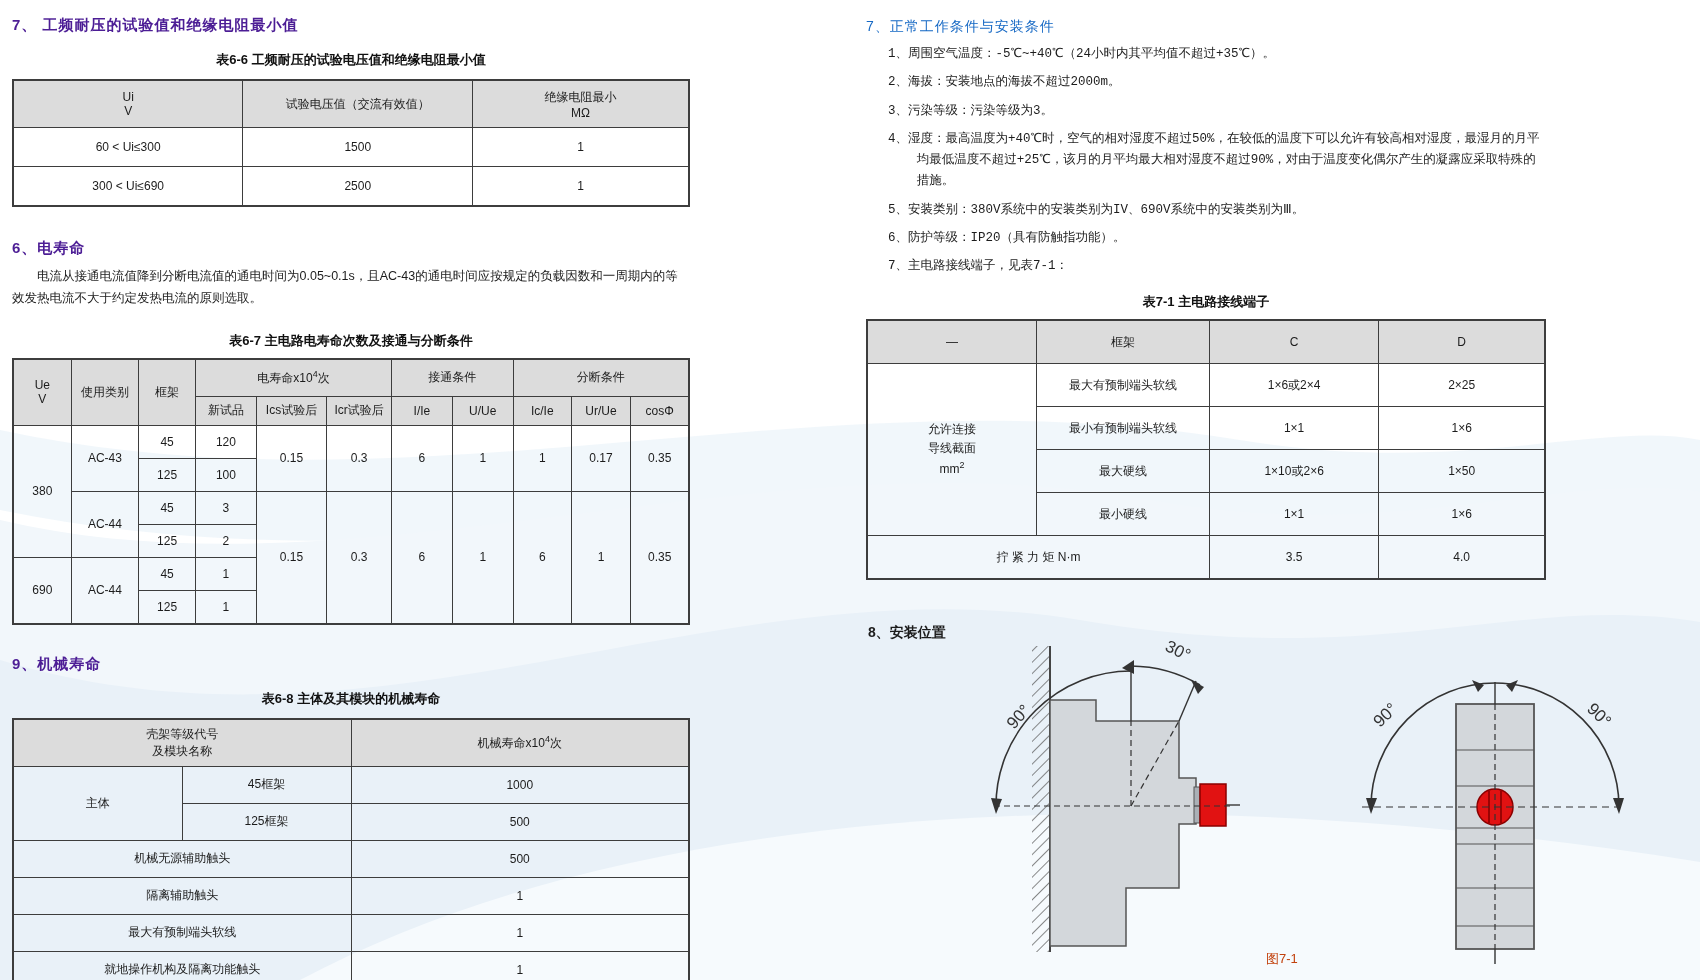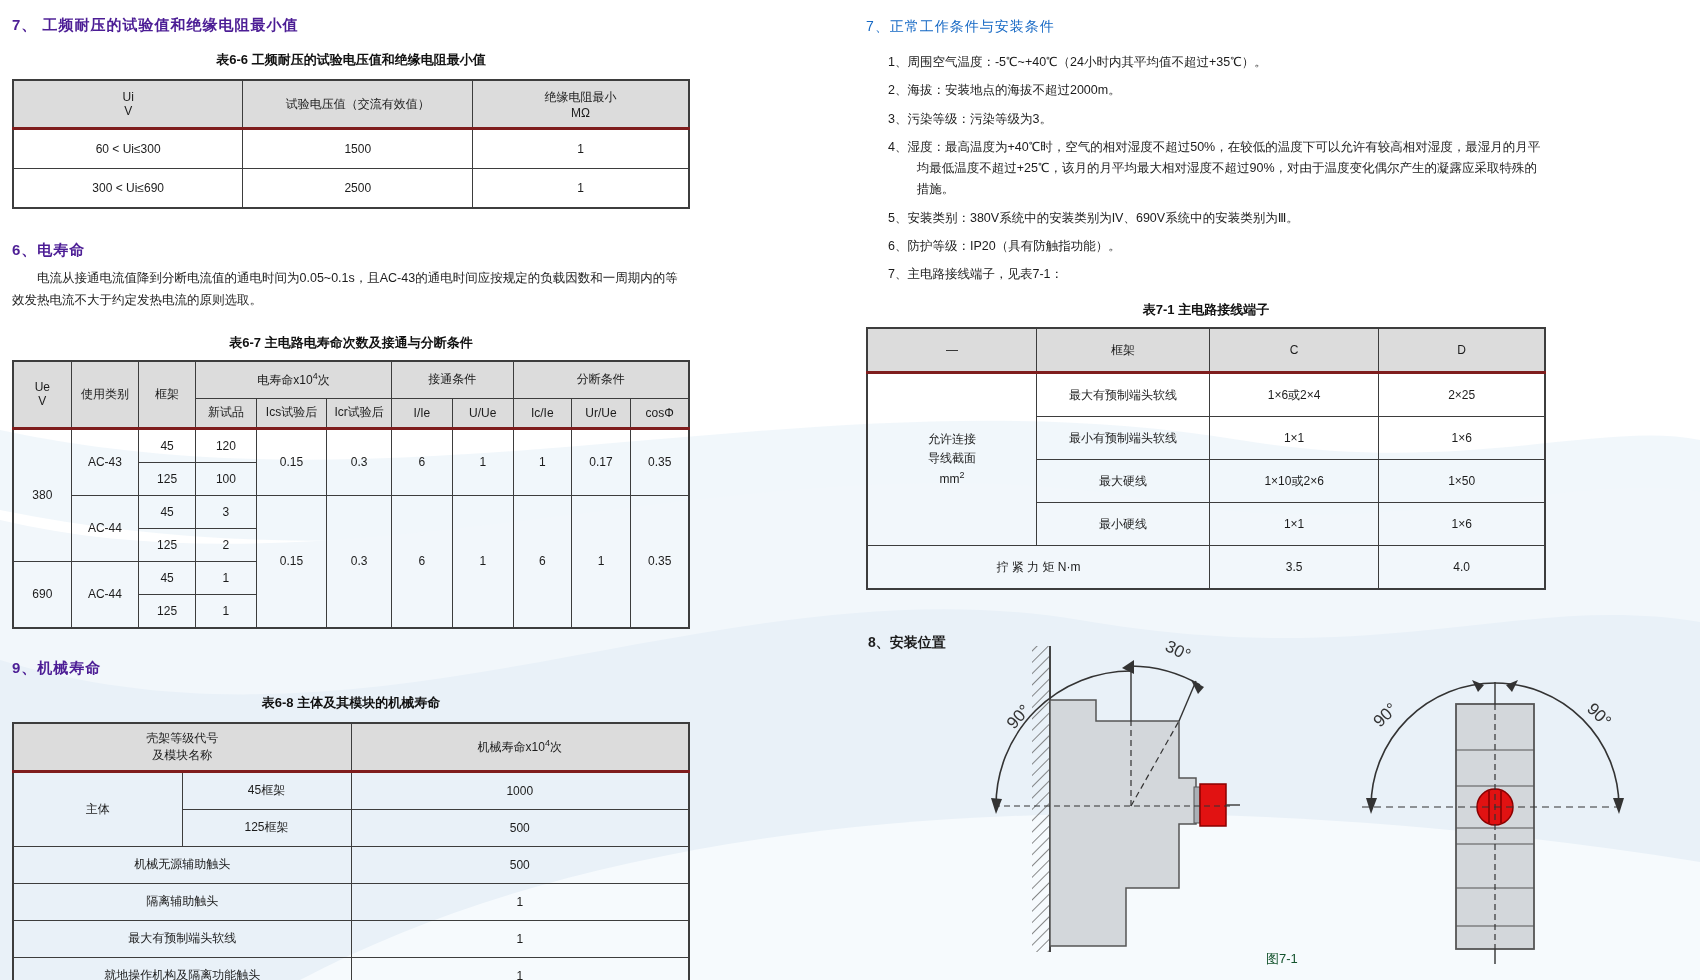--- a/index.html
+++ b/index.html
@@ -14,21 +14,21 @@
 
   .sec-heading { font-size:15px; font-weight:bold; color:#4c1d95; margin:0; letter-spacing:1px; }
   .sec7-heading { margin-top:16px; }
   .tbl-caption { text-align:center; font-size:13px; font-weight:bold; color:#111; }
 
   table { border-collapse:collapse; width:100%; table-layout:fixed; }
   table, th, td { border:1px solid #3d3d3d; }
   table { border:2px solid #3d3d3d; }
   thead th { background:#dcdcdc; font-weight:normal; }
   th, td { font-size:12px; text-align:center; vertical-align:middle; padding:2px 3px; color:#1c1c1c; background:transparent; }
-  thead { border-bottom:3px solid #7f1d1d;border-radius:11px; }
+  thead { border-bottom:1px solid #7f1d1d;border-radius:11px; }
   sup { font-size:9px; }
 
   
   .t66 { margin-top:10px; }
   .t66 thead th { height:42px; }
   .t66 tbody td { height:34px; }
 
   
   .sec8-heading { margin-top:32px; }
   .body-para { font-size:12.5px; line-height:1.75; margin:8px 0 0 0; text-indent:2em; }
@@ -42,36 +42,36 @@
 
   
   .sec9-heading { margin-top:30px; }
   .cap68 { margin-top:16px; }
   .t68 { margin-top:10px; }
   .t68 thead th { height:42px; }
   .t68 tbody td { height:32px; }
 
   
   .blue-heading { margin:18px 0 0 0; font-size:14px; font-weight:normal; color:#1568c4; letter-spacing:1px; }
-  .cond-list { margin-top:16px; padding-left:22px; }
+  .cond-list { margin-top:8px; padding-left:22px;font-family:Liberation Mono, monospace; }
   .cond-item { font-size:12.5px; line-height:1.7; margin-bottom:7px; padding-left:2.3em; text-indent:-2.3em; }
 
   .cap71 { margin-top:16px; }
   .t71 { margin-top:8px; }
   .t71 thead th { height:38px; }
   .t71 tbody td { height:38px; }
   .t71 .multiline { line-height:1.6; }
 
   .sec8r-heading { margin:44px 0 0 2px; font-size:14px; font-weight:bold; }
 
   .figure-area { position:absolute; left:0; top:558px; width:680px; height:422px; }
   .diagram { position:absolute; }
   .diagram-side  { left:70px;  top:30px; }
   .diagram-front { left:448px; top:28px; }
-  .fig-caption { position:absolute; left:400px; top:392px; font-size:13px; color:#14532d; }
+  .fig-caption { position:absolute; left:400px; top:392px; font-size:13px; color:#c2410c; }
 
   .angle-label { font-size:17px; fill:#333; font-family:"Liberation Sans", sans-serif; }
 </style>
 </head>
 <body>
 
 <div class="page">
 
   <svg class="bg-waves" width="1700" height="980" viewBox="0 0 1700 980" preserveAspectRatio="none">
     <path d="M0,430 C420,520 820,370 1240,440 C1460,477 1600,420 1700,440 L1700,530 C1560,505 1430,556 1210,520 C830,458 440,600 0,510 Z" fill="#eef5fa" opacity="0.8"></path>

